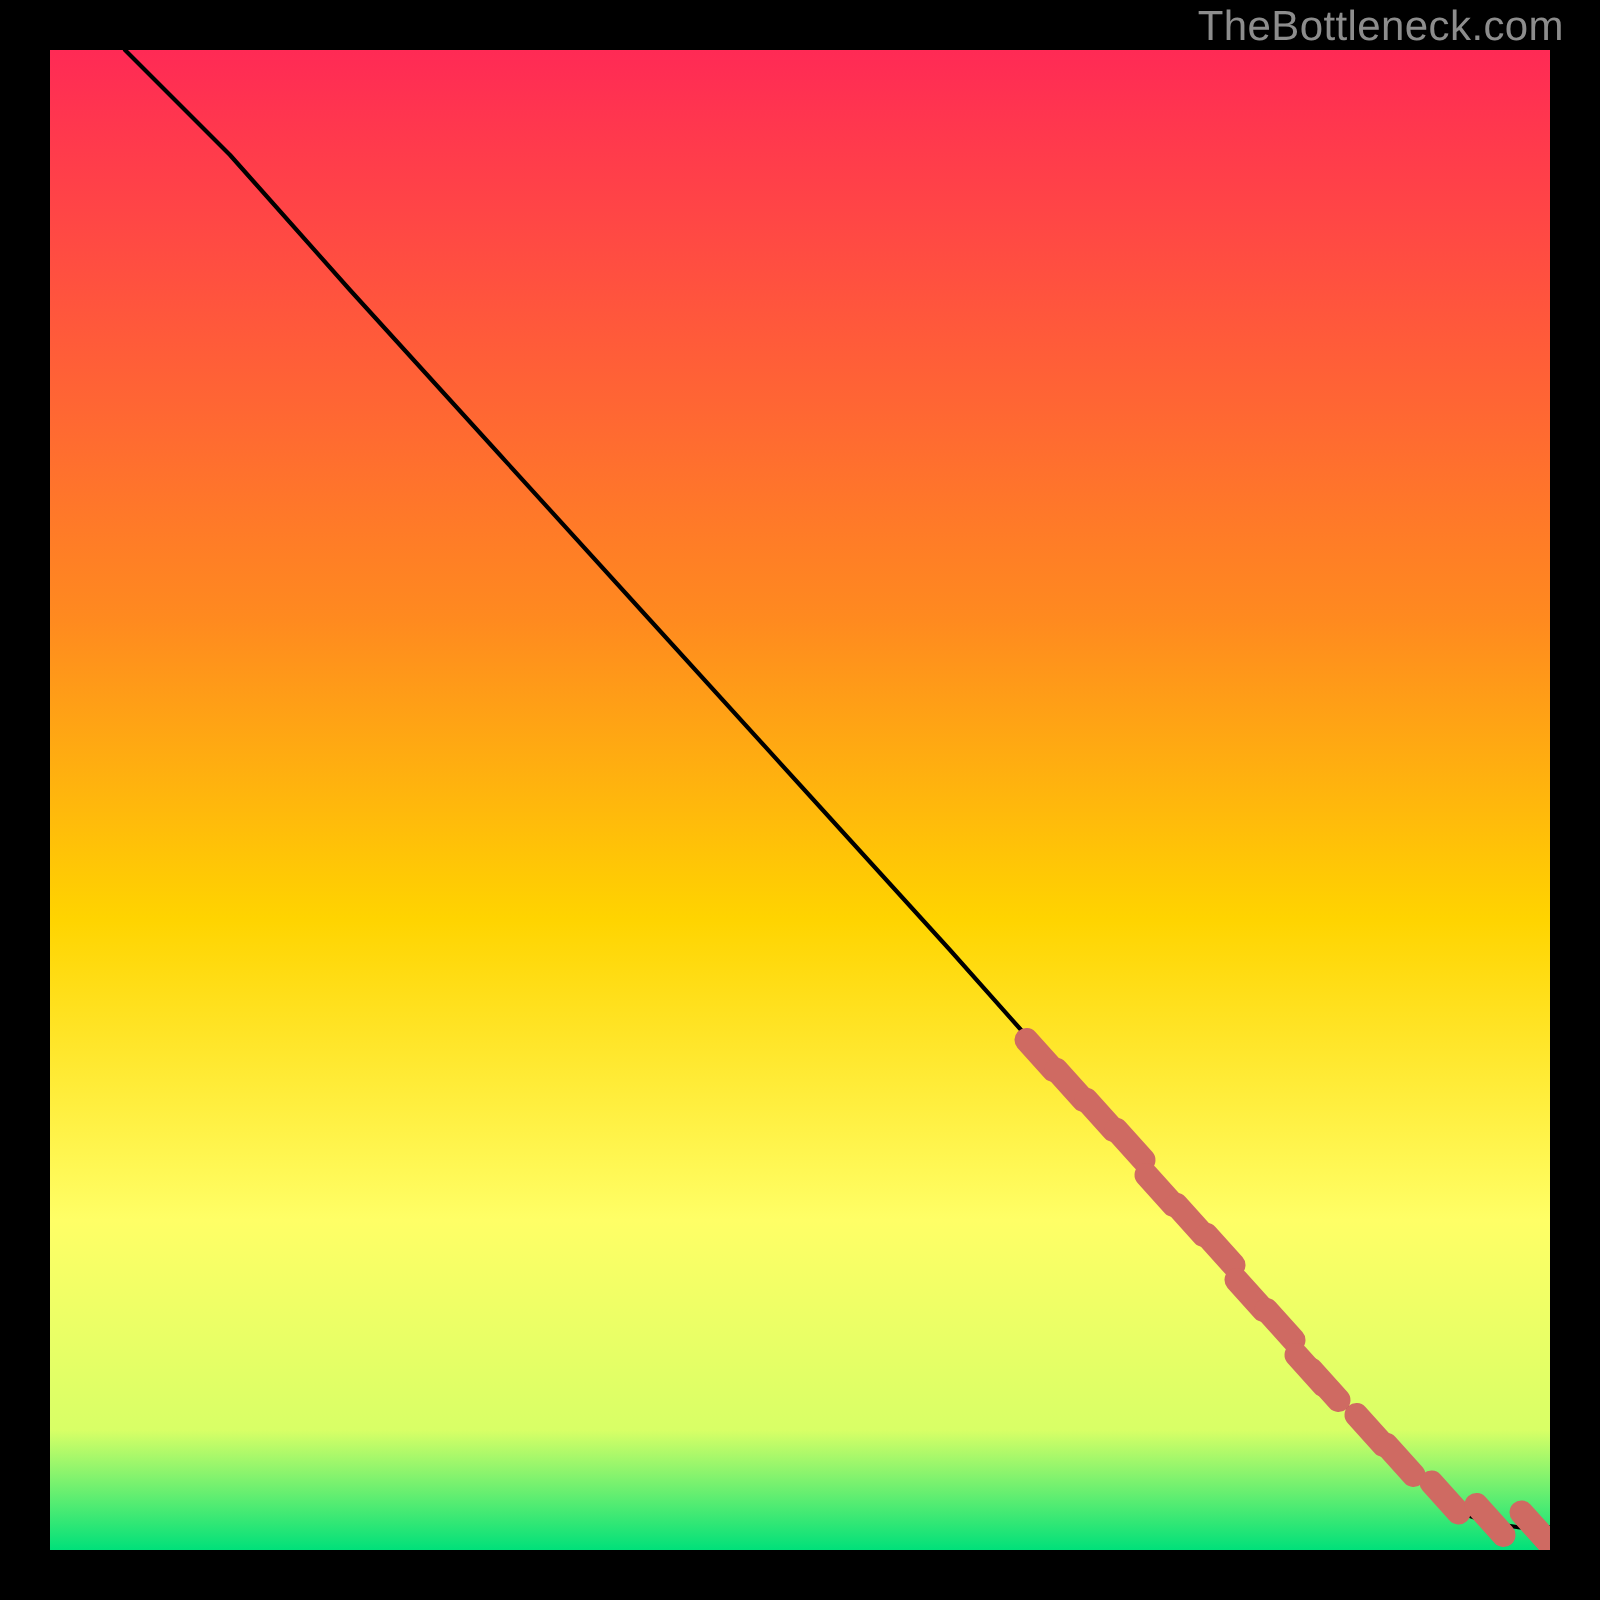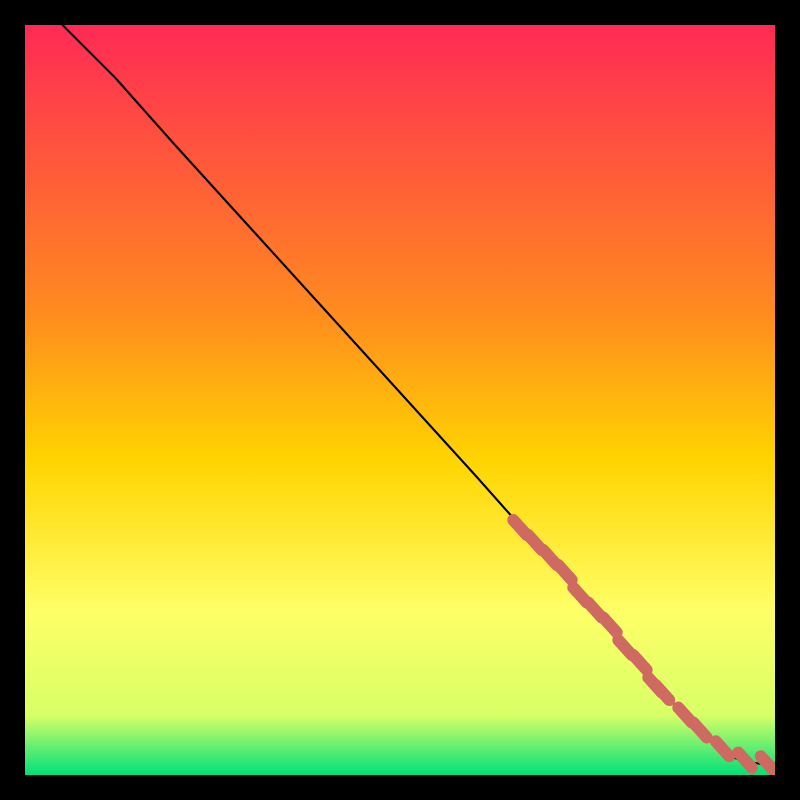--- a/index.html
+++ b/index.html
@@ -33,20 +33,21 @@
     top: 25px;
     width: 750px;
     height: 750px;
     display: block;
   }
 </style>
 </head>
 <body>
 <div class="outer">
 
+  <div class="watermark">TheBottleneck.com</div>
 
   <svg class="plot" viewBox="0 0 100 100" preserveAspectRatio="none">
     <defs>
       <linearGradient id="bg-grad" x1="0" y1="0" x2="0" y2="1">
           <stop offset="0.0%" stop-color="#ff2a55"></stop>
           <stop offset="38.0%" stop-color="#ff8a1f"></stop>
           <stop offset="58.0%" stop-color="#ffd400"></stop>
           <stop offset="78.0%" stop-color="#ffff66"></stop>
           <stop offset="92.0%" stop-color="#d8ff66"></stop>
           <stop offset="100.0%" stop-color="#00e07a"></stop>

